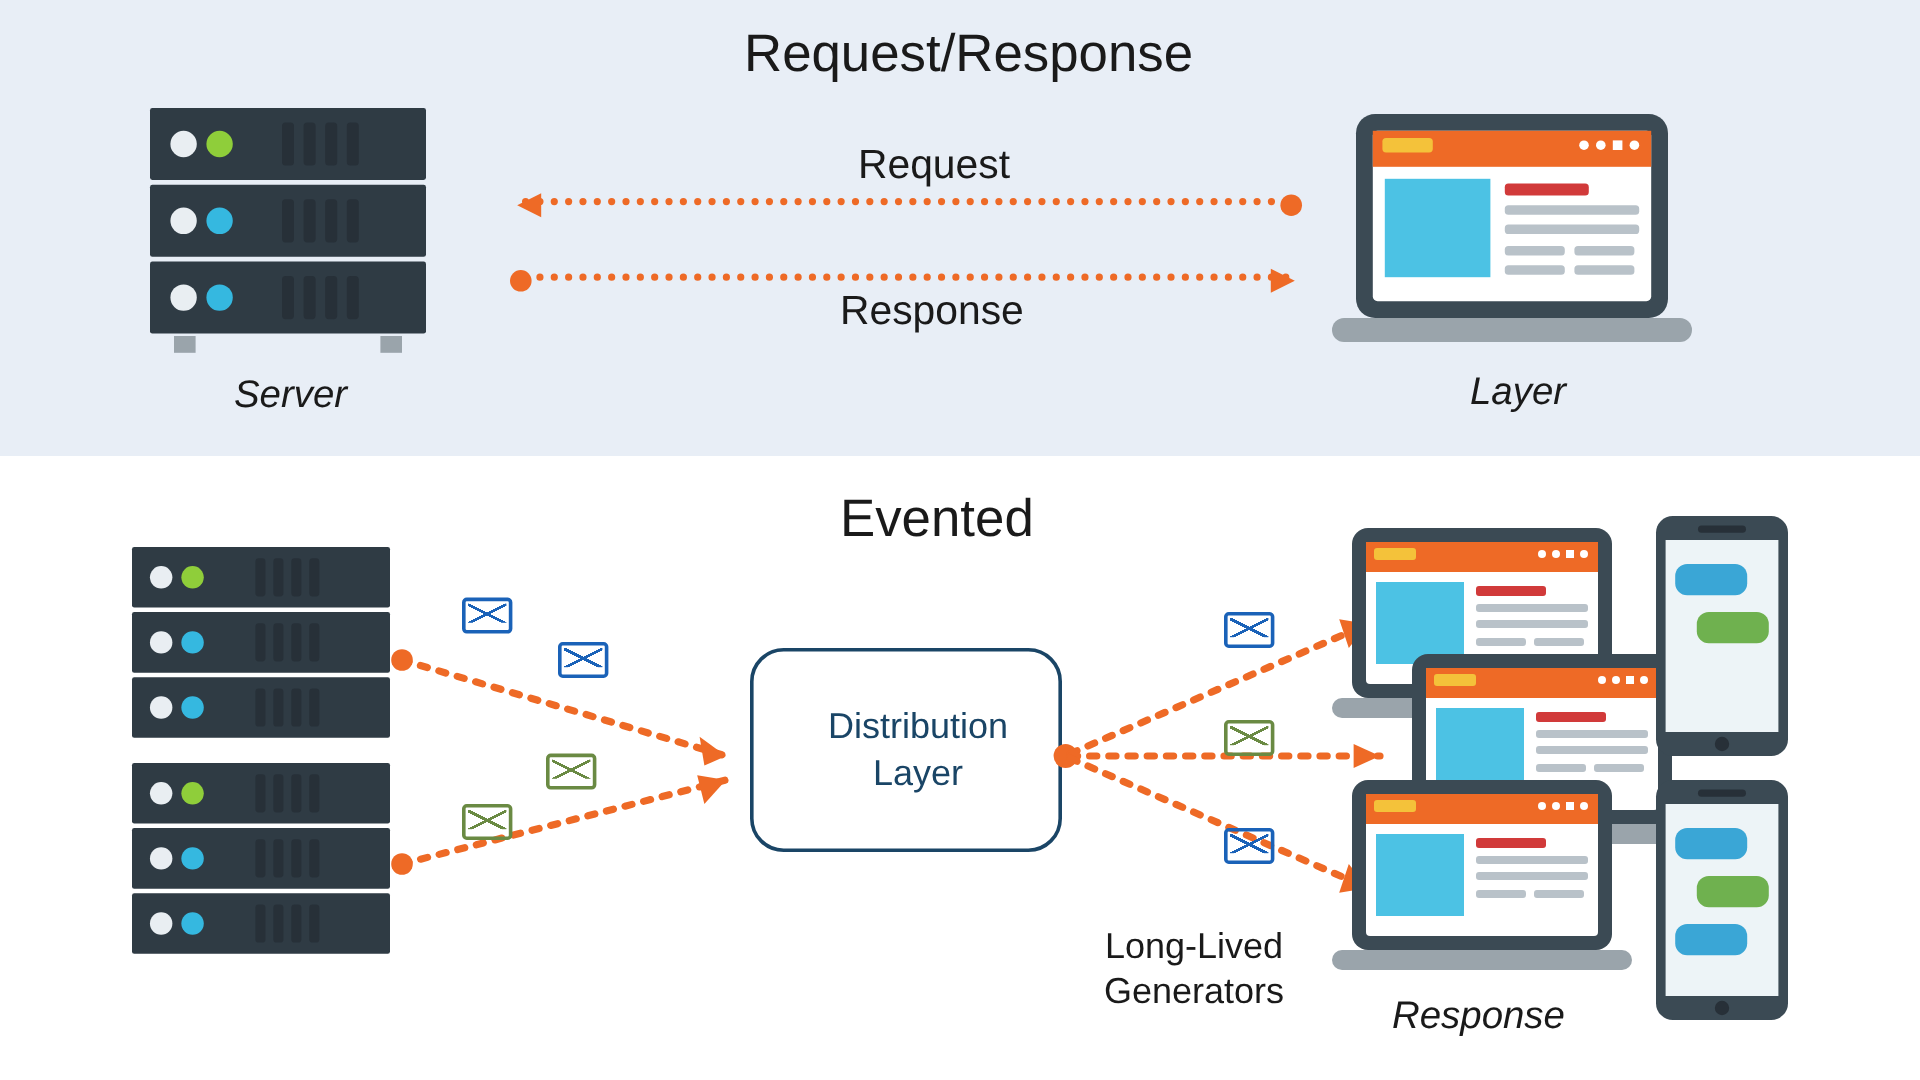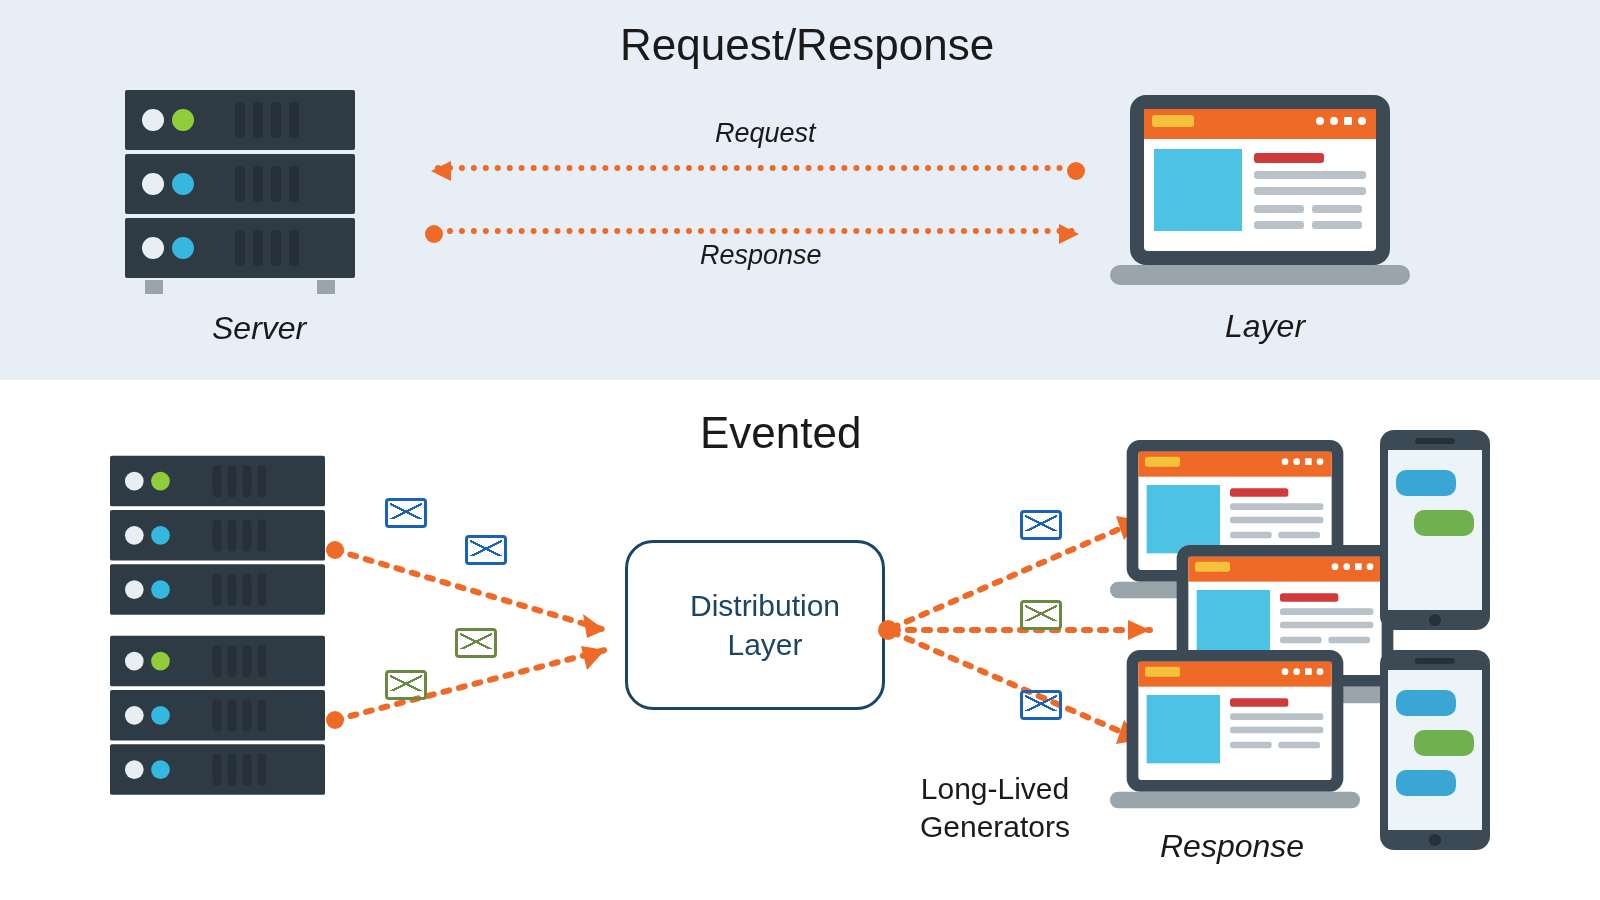--- a/index.html
+++ b/index.html
@@ -1,21 +1,21 @@
 <!DOCTYPE html>
 <html><head>
 <meta charset="utf-8">
 <style>
   * { box-sizing: border-box; }
   html, body { margin: 0; padding: 0; width: 1600px; height: 900px; font-family: "Segoe UI", "Helvetica Neue", Arial, sans-serif; color: #1a1a1a; }
   .stage { position: relative; width: 1600px; height: 691px; background: #fff; }
   .top { position: absolute; left: 0; top: 0; width: 1600px; height: 380px; background: #e8eef6; }
   .title { position: absolute; font-size: 44px; font-weight: 500; }
   .sublabel { position: absolute; font-size: 32px; font-style: italic; }
-  .small-lbl { position: absolute; font-size: 27px; font-weight: 400; font-style: italic; }
+  .small-lbl { position: absolute; font-size: 34px; font-weight: 400; }
   .conn-lbl { position: absolute; font-size: 30px; text-align: center; line-height: 1.25; }
 
   
   .conn { position: absolute; height: 0; border-top: 6px dotted #ee6a26; }
   .conn::before, .conn::after { content: ""; position: absolute; top: -3px; transform: translateY(-50%); }
   .arrow-l::before { left: -4px; width: 0; height: 0; border-top: 10px solid transparent; border-bottom: 10px solid transparent; border-right: 20px solid #ee6a26; top: 0; }
   .arrow-r::after  { right: -4px; width: 0; height: 0; border-top: 10px solid transparent; border-bottom: 10px solid transparent; border-left: 20px solid #ee6a26; top: 0; }
   .dot-l::before { left: -10px; width: 18px; height: 18px; border-radius: 50%; background: #ee6a26; top: 0; }
   .dot-r::after  { right: -10px; width: 18px; height: 18px; border-radius: 50%; background: #ee6a26; top: 0; }
 
@@ -57,21 +57,21 @@
         <rect x="146" y="76" width="10" height="36" rx="3" fill="#273038"></rect>
         <rect x="164" y="76" width="10" height="36" rx="3" fill="#273038"></rect>
       <circle cx="28" cy="158" r="11" fill="#e9eef2"></circle>
         <circle cx="58" cy="158" r="11" fill="#35b8e0"></circle>
       <rect x="110" y="140" width="10" height="36" rx="3" fill="#273038"></rect>
         <rect x="128" y="140" width="10" height="36" rx="3" fill="#273038"></rect>
         <rect x="146" y="140" width="10" height="36" rx="3" fill="#273038"></rect>
         <rect x="164" y="140" width="10" height="36" rx="3" fill="#273038"></rect>
     </g>
   </svg>
-  <div class="sublabel" style="left:212px; top:310px;">Server</div>
+  <div class="sublabel" style="left:195px; top:310px;">Server</div>
 
   <svg class="ico" style="left:1110px; top:95px;" width="300" height="210" viewBox="0 0 300 210">
     <rect x="20" y="0" width="260" height="170" rx="16" fill="#3b4a54"></rect>
     <rect x="34" y="14" width="232" height="142" rx="4" fill="#fff"></rect>
     <rect x="34" y="14" width="232" height="30" fill="#ee6a26"></rect>
     <rect x="42" y="20" width="42" height="12" rx="3" fill="#f4c23a"></rect>
     <circle cx="210" cy="26" r="4" fill="#fff"></circle>
       <circle cx="224" cy="26" r="4" fill="#fff"></circle>
       <rect x="234" y="22" width="8" height="8" fill="#fff"></rect>
       <circle cx="252" cy="26" r="4" fill="#fff"></circle>

